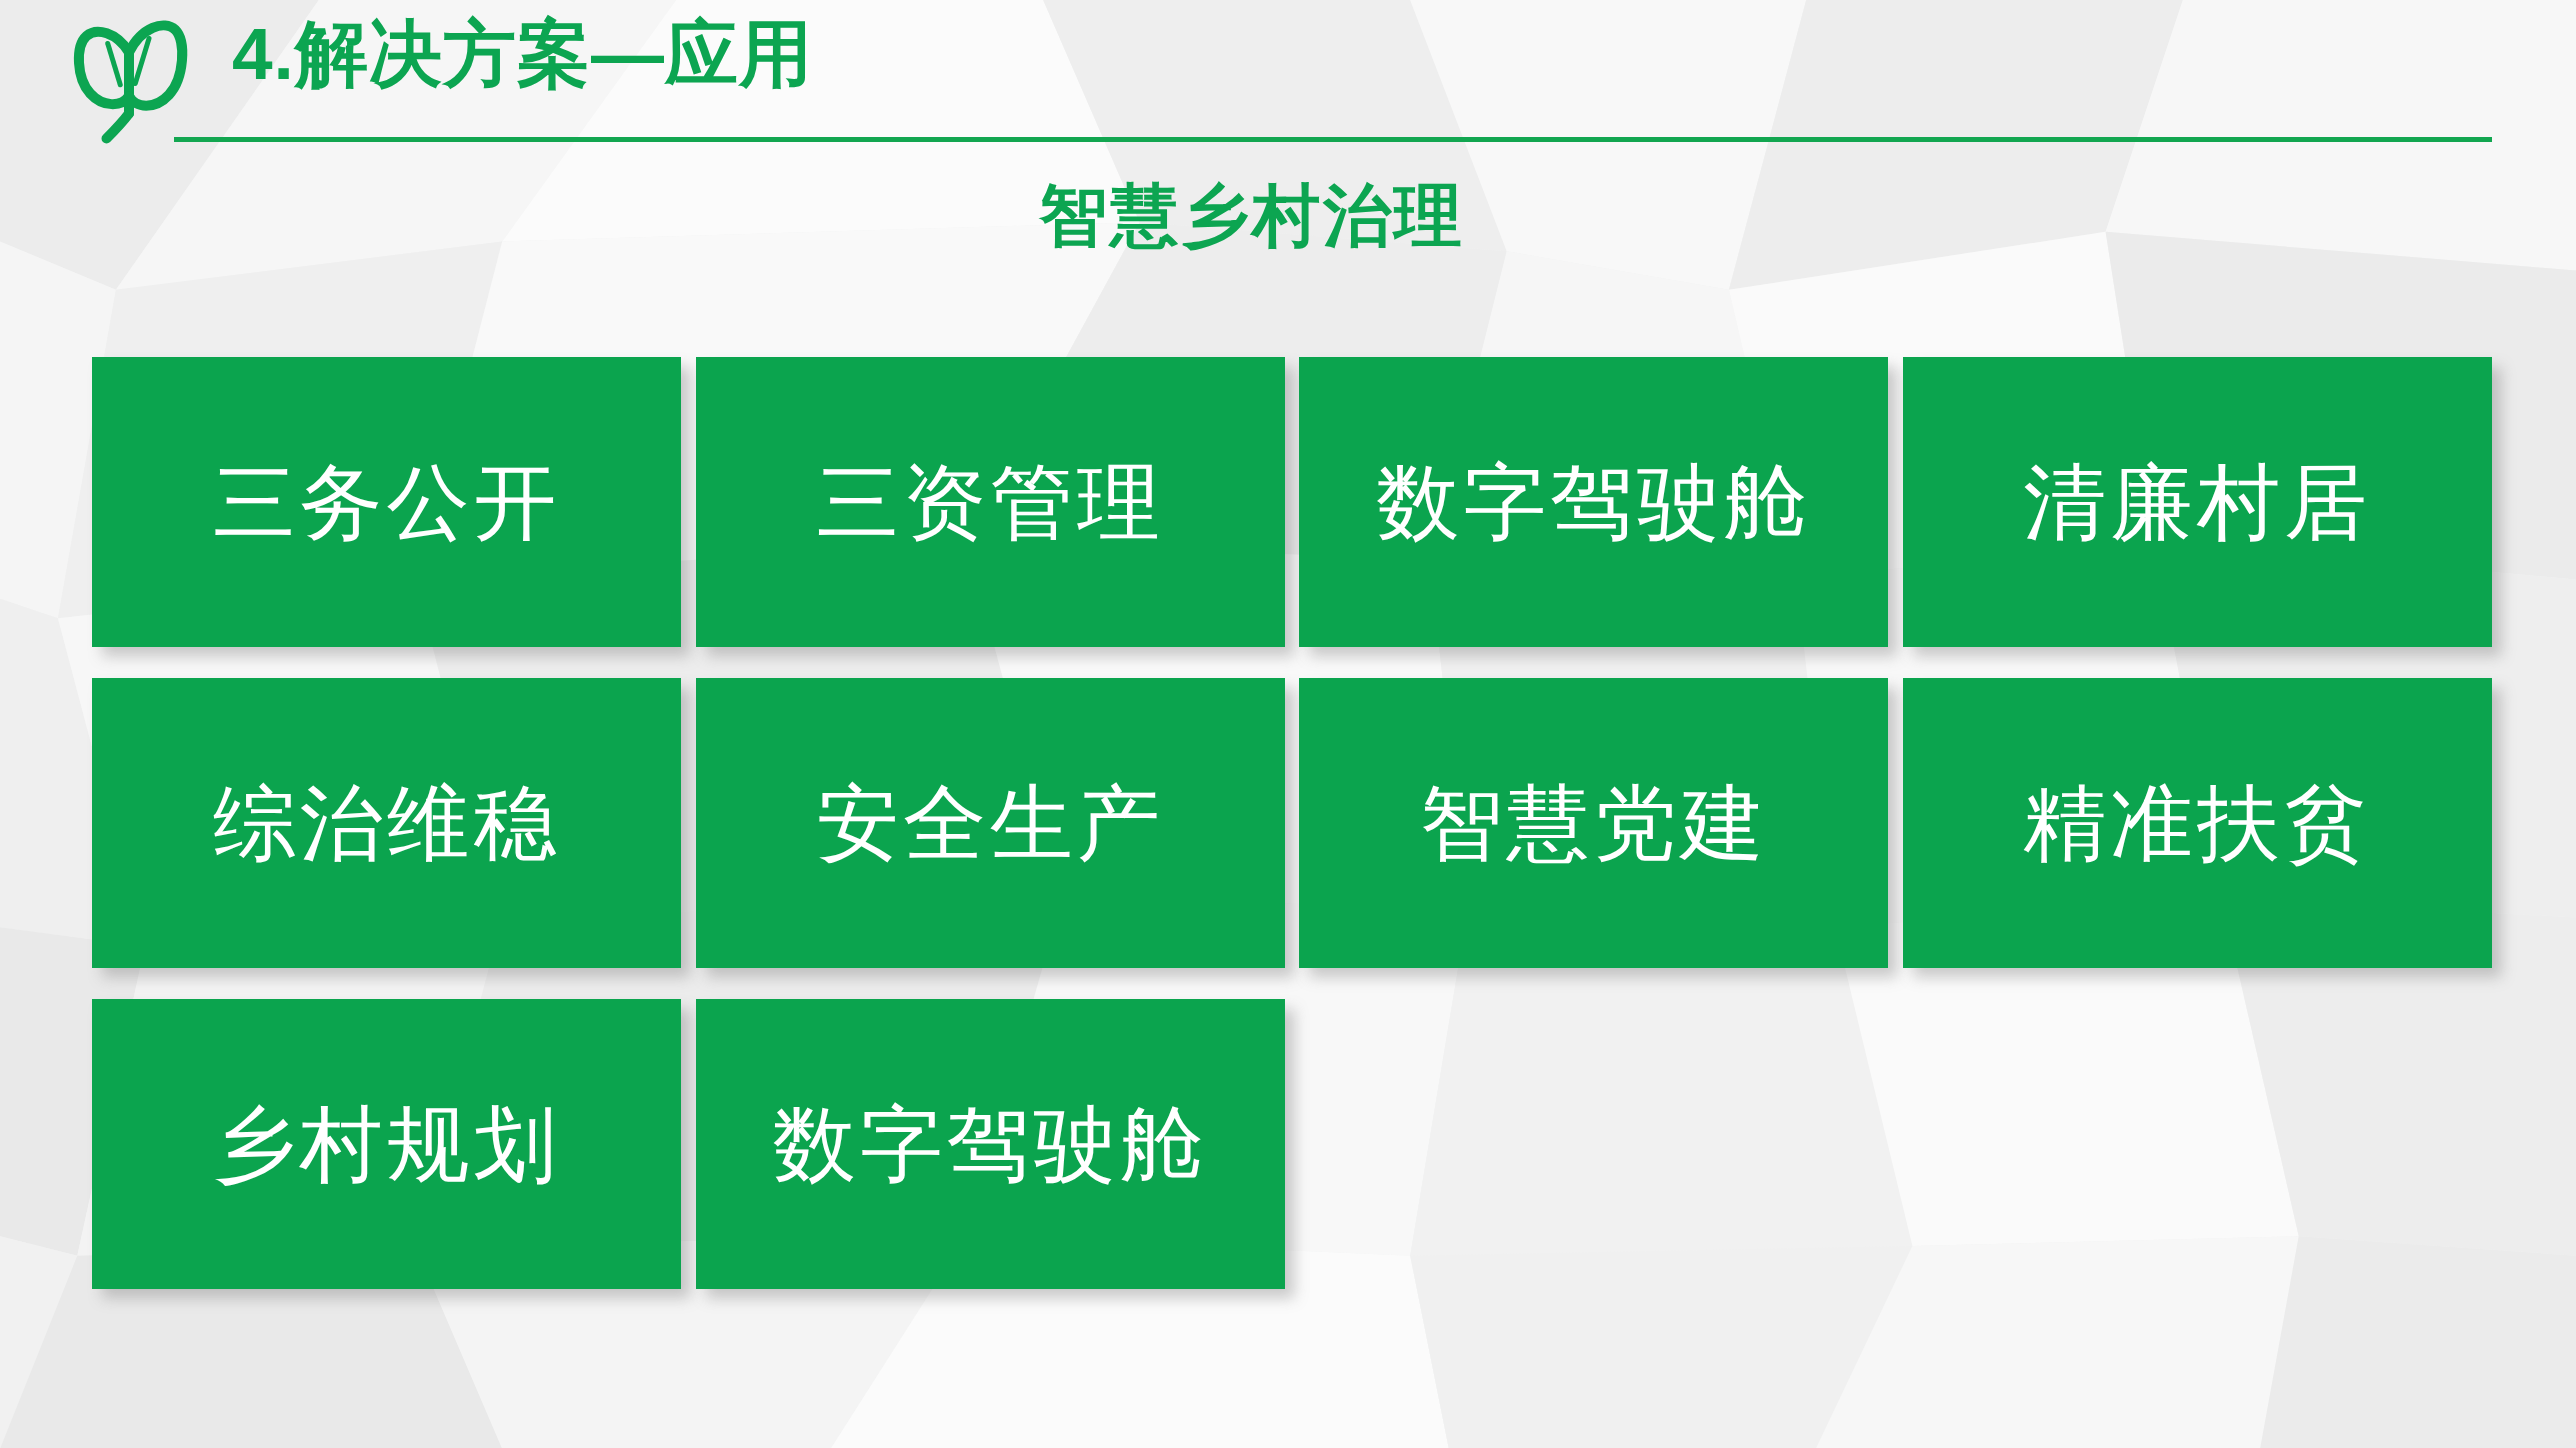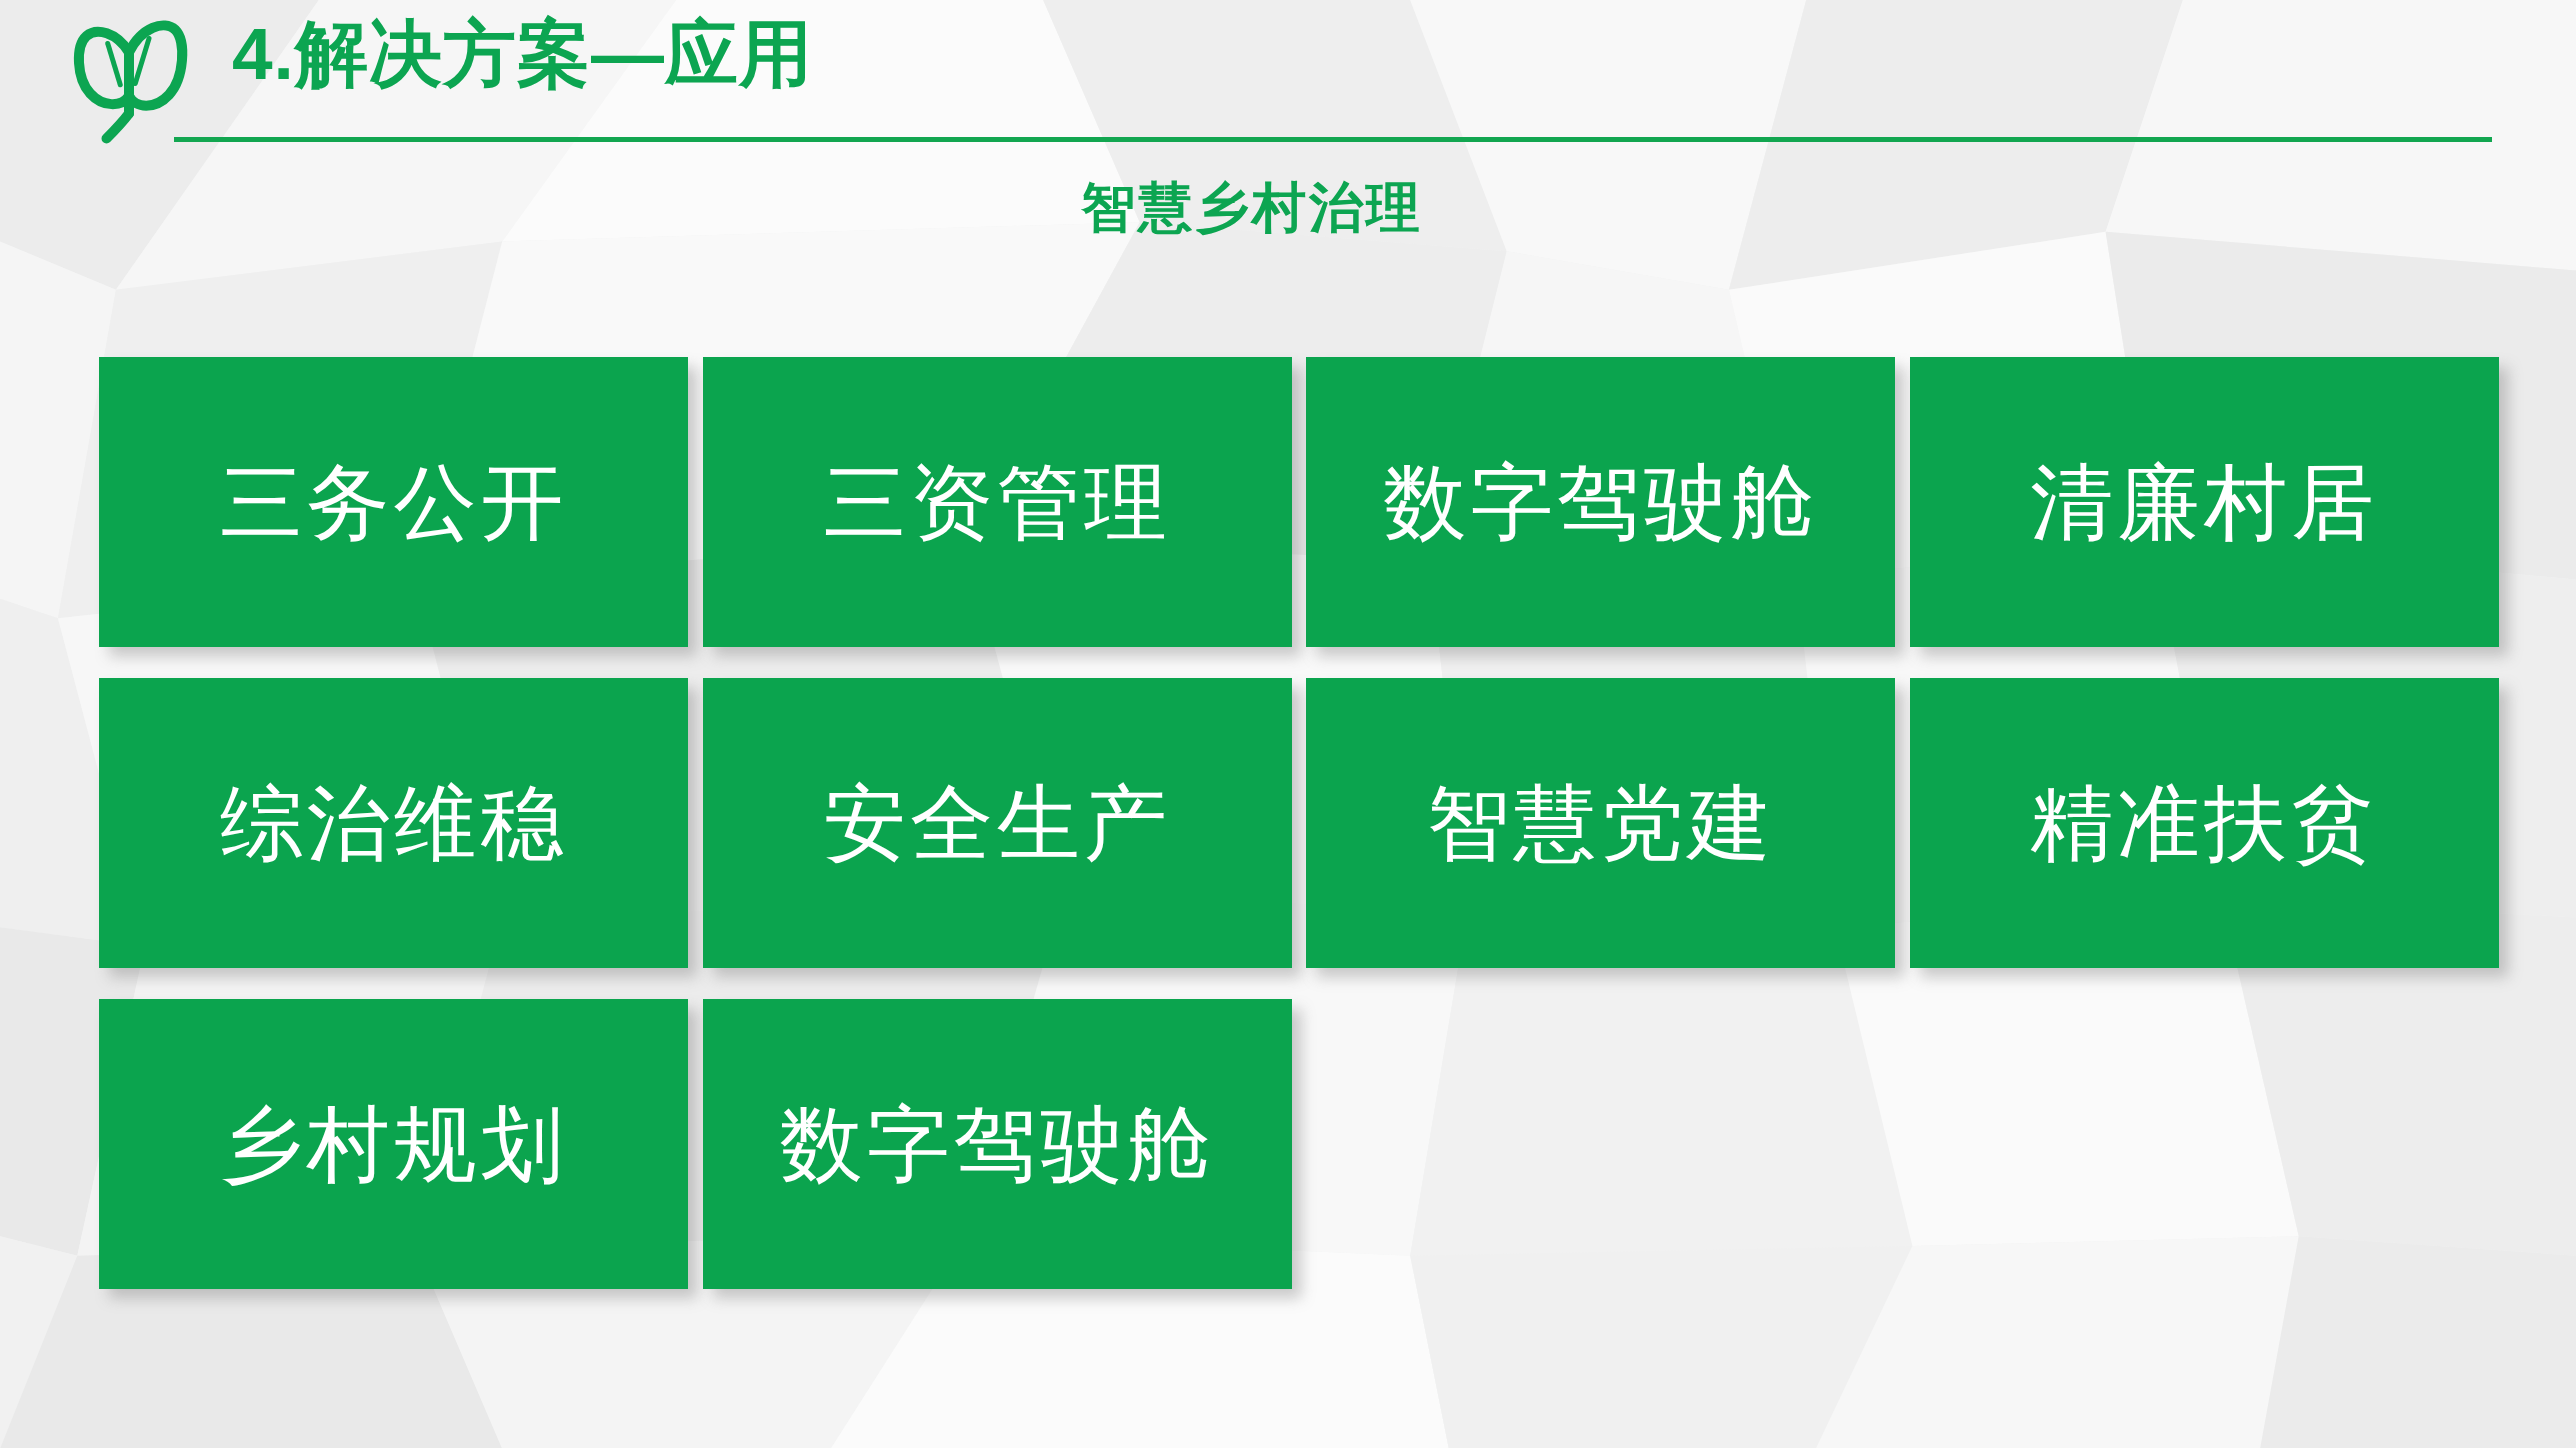--- a/index.html
+++ b/index.html
@@ -68,41 +68,40 @@
     background: #12A650;
   }
 
   
   .subtitle {
     position: absolute;
     left: 0;
     top: 176px;
     width: 2504px;
     text-align: center;
-    font-size: 54px;
+    font-size: 68px;
     font-weight: bold;
     color: #0CA551;
     letter-spacing: 2.9px;
     z-index: 3;
     line-height: 1.15;
   }
 
   
   .grid {
     position: absolute;
     left: 92px;
     top: 357px;
     width: 2400px;
     z-index: 2;
     display: grid;
     grid-template-columns: repeat(4, 589px);
     grid-template-rows: repeat(3, 290px);
     column-gap: 14.5px;
     row-gap: 31px;
-    margin-left: 7px;
   }
   .tile {
     background: #0BA44E;
     box-shadow: 9.7px 9.7px 13.5px rgba(120,120,120,0.38);
     display: flex;
     align-items: center;
     justify-content: center;
     color: #ffffff;
     font-size: 83px;
     letter-spacing: 3.9px;

